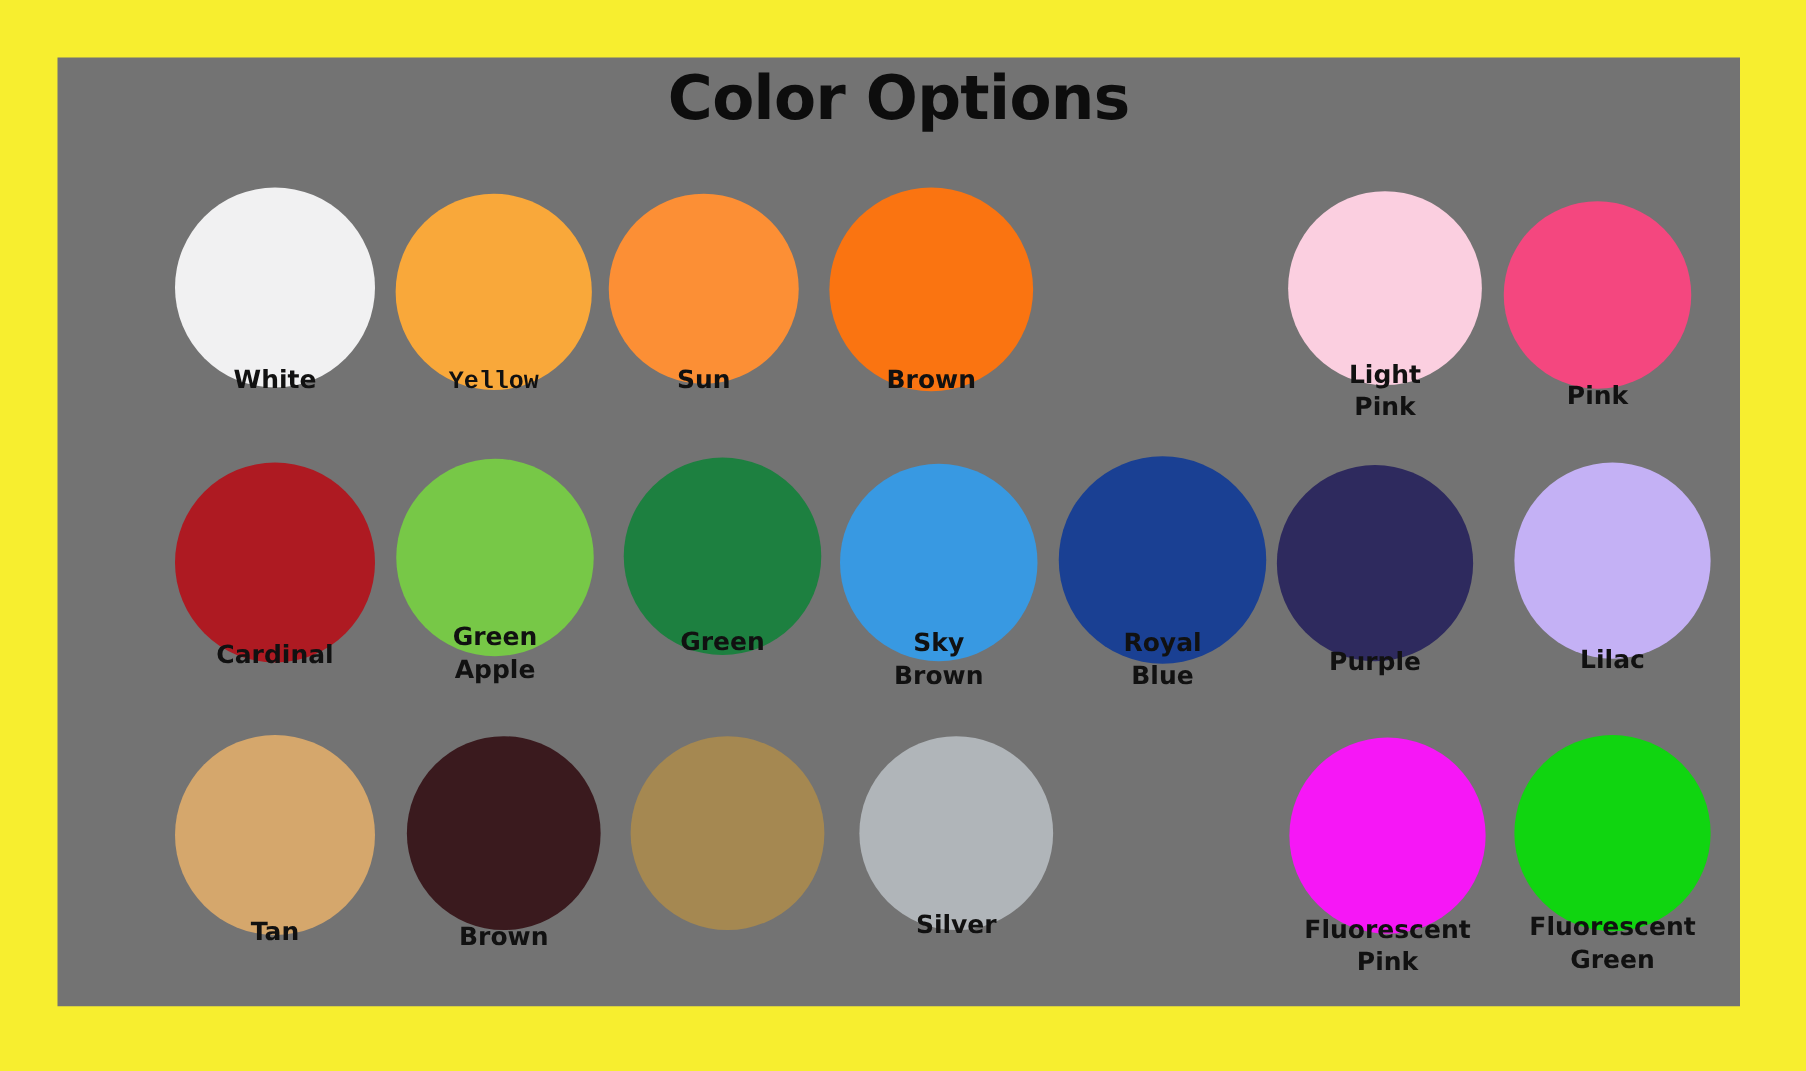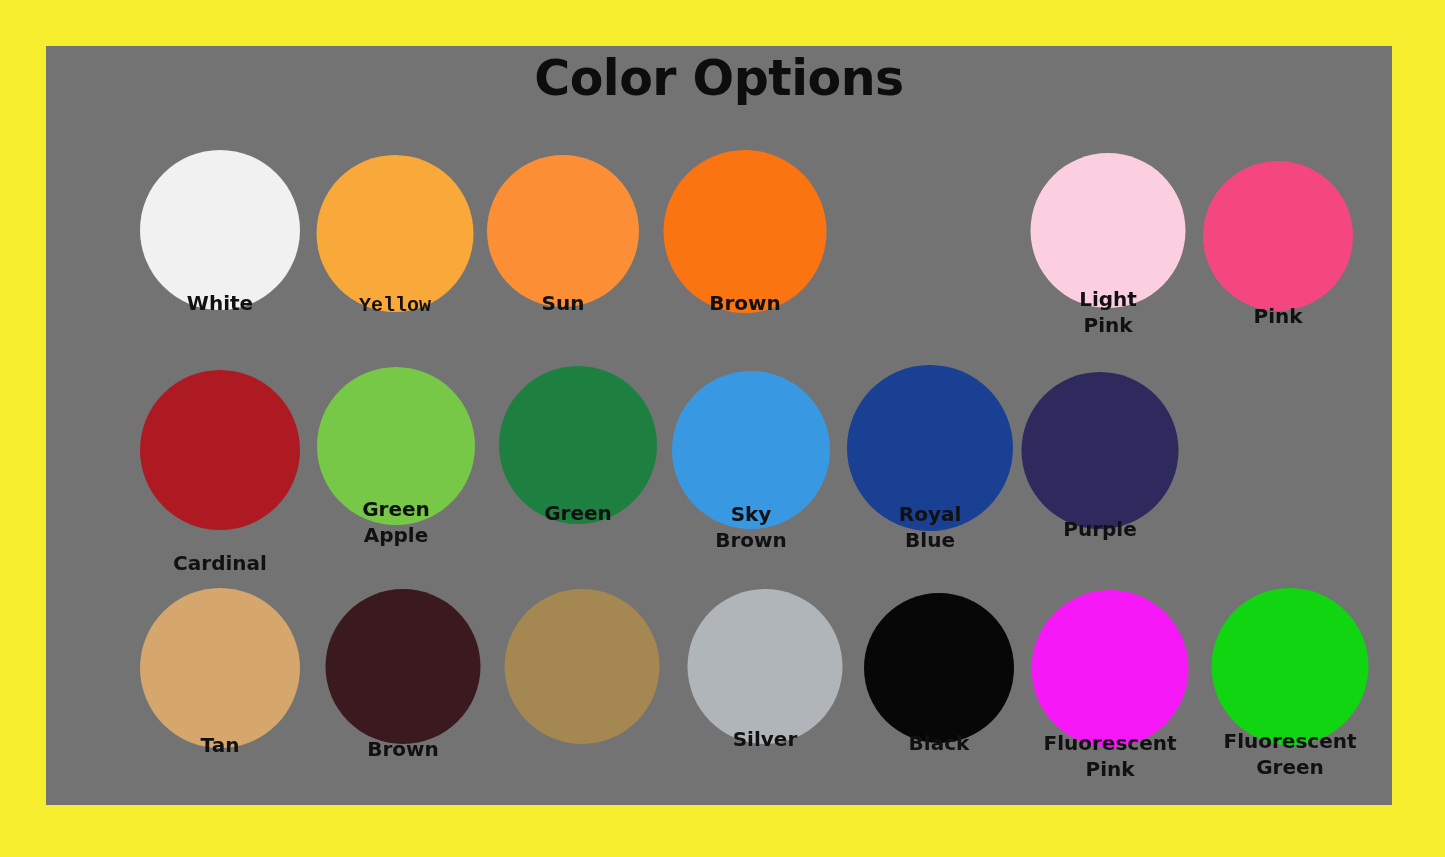--- a/index.html
+++ b/index.html
@@ -114,21 +114,21 @@
 Pink</div>
         </div>
         <div class="swatch-cell" style="left: 1136px;">
           <div class="swatch-circle" style="width: 150px; height: 150px; background: rgb(244, 71, 127); top: 43px;"></div>
           <div class="swatch-label" style="top: 185px; color: rgb(17, 17, 17);">Pink</div>
         </div>
       </div>
     <div class="grid-row" id="row-1">
         <div class="swatch-cell" style="left: 78px;">
           <div class="swatch-circle" style="width: 160px; height: 160px; background: rgb(174, 26, 34); top: 32px;"></div>
-          <div class="swatch-label" style="top: 172px; color: rgb(17, 17, 17); margin-top: 40px;">Cardinal</div>
+          <div class="swatch-label" style="top: 172px; color: rgb(17, 17, 17);">Cardinal</div>
         </div>
         <div class="swatch-cell" style="left: 254px;">
           <div class="swatch-circle" style="width: 158px; height: 158px; background: rgb(119, 200, 71); top: 29px;"></div>
           <div class="swatch-label" style="top: 158px; color: rgb(17, 17, 17);">Green
 Apple</div>
         </div>
         <div class="swatch-cell" style="left: 436px;">
           <div class="swatch-circle" style="width: 158px; height: 158px; background: rgb(29, 128, 64); top: 28px;"></div>
           <div class="swatch-label" style="top: 162px; color: rgb(17, 17, 17);">Green</div>
         </div>
@@ -139,41 +139,41 @@
         </div>
         <div class="swatch-cell" style="left: 788px;">
           <div class="swatch-circle" style="width: 166px; height: 166px; background: rgb(26, 64, 147); top: 27px;"></div>
           <div class="swatch-label" style="top: 163px; color: rgb(17, 17, 17);">Royal
 Blue</div>
         </div>
         <div class="swatch-cell" style="left: 958px;">
           <div class="swatch-circle" style="width: 157px; height: 157px; background: rgb(46, 42, 94); top: 33.5px;"></div>
           <div class="swatch-label" style="top: 178px; color: rgb(17, 17, 17);">Purple</div>
         </div>
+        <div class="swatch-cell" style="left: 1148px;">
+          <div class="swatch-circle" style="width: 157px; height: 157px; background: rgb(196, 177, 245); top: 31.5px;"></div>
+          <div class="swatch-label" style="top: 176px; color: rgb(17, 17, 17);">Lilac</div>
+        </div>
       </div>
     <div class="grid-row" id="row-2">
         <div class="swatch-cell" style="left: 78px;">
           <div class="swatch-circle" style="width: 160px; height: 160px; background: rgb(213, 167, 108); top: 30px;"></div>
           <div class="swatch-label" style="top: 174px; color: rgb(17, 17, 17);">Tan</div>
         </div>
         <div class="swatch-cell" style="left: 261px;">
           <div class="swatch-circle" style="width: 155px; height: 155px; background: rgb(58, 26, 30); top: 30.5px;"></div>
           <div class="swatch-label" style="top: 178px; color: rgb(17, 17, 17);">Brown</div>
         </div>
         <div class="swatch-cell" style="left: 440px;">
           <div class="swatch-circle" style="width: 155px; height: 155px; background: rgb(165, 136, 81); top: 30.5px;"></div>
         </div>
         <div class="swatch-cell" style="left: 623px; text-decoration: underline;">
           <div class="swatch-circle" style="width: 155px; height: 155px; background: rgb(176, 181, 185); top: 30.5px;"></div>
           <div class="swatch-label" style="top: 168px; color: rgb(17, 17, 17);">Silver</div>
         </div>
-        <div class="swatch-cell" style="left: 797px;">
-          <div class="swatch-circle" style="width: 150px; height: 150px; background: rgb(7, 7, 7); top: 35px;"></div>
-          <div class="swatch-label" style="top: 172px; color: rgb(17, 17, 17);">Black</div>
-        </div>
         <div class="swatch-cell" style="left: 968px;">
           <div class="swatch-circle" style="width: 157px; height: 157px; background: rgb(246, 23, 246); top: 31.5px;"></div>
           <div class="swatch-label" style="top: 172px; color: rgb(17, 17, 17);">Fluorescent
 Pink</div>
         </div>
         <div class="swatch-cell" style="left: 1148px;">
           <div class="swatch-circle" style="width: 157px; height: 157px; background: rgb(16, 213, 16); top: 29.5px;"></div>
           <div class="swatch-label" style="top: 170px; color: rgb(17, 17, 17);">Fluorescent
 Green</div>
         </div>

